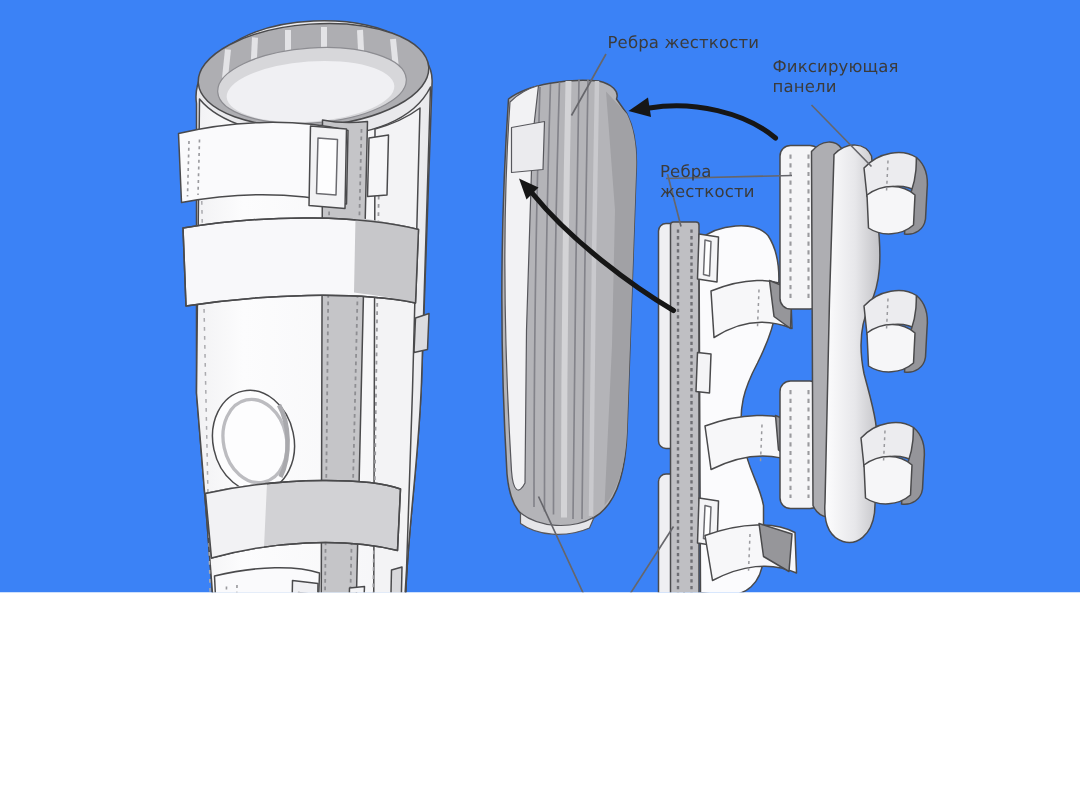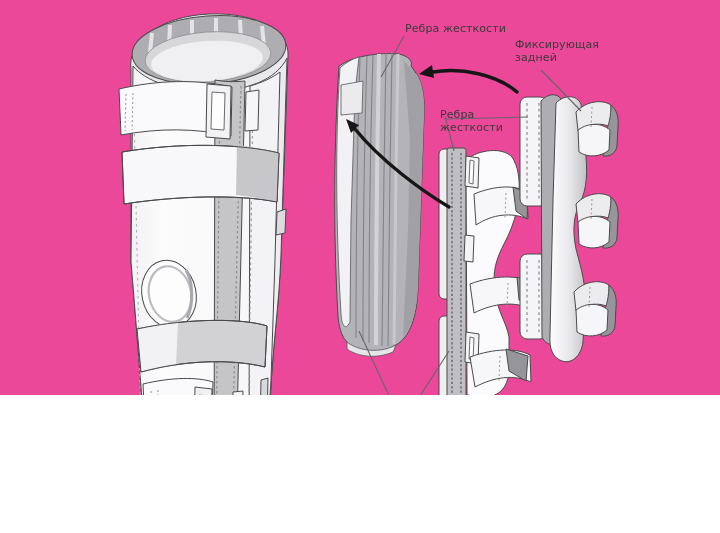--- a/index.html
+++ b/index.html
@@ -1,19 +1,19 @@
 <!DOCTYPE html>
 <html><head>
 <meta charset="utf-8">
 <style>
   * { margin:0; padding:0; box-sizing:border-box; }
   html,body { background:#ffffff; }
   .stage {
     position:relative; width:720px; height:395px;
-    background:#ec4899; overflow:hidden;
+    background:#3b82f6; overflow:hidden;
     font-family:"DejaVu Sans", sans-serif;
   }
   svg.diagram { position:absolute; left:0; top:0; }
   .lbl {
     position:absolute; white-space:pre-line;
     color:#3b3b3b; font-size:11px; line-height:13px; letter-spacing:.1px;
   }
   #lbl-contact { font-size:12px; line-height:12.5px; }
   .watermark {
     position:absolute; left:616px; top:488px; width:104px; height:42px;
@@ -222,21 +222,21 @@
       <path d="M541 70 L581 111"></path>
       <path d="M445 116 L454 151"></path>
       <path d="M444 119 L528 117"></path>
       <path d="M316 424 L402 424 L359 331"></path>
       <path d="M402 424 L449 351"></path>
     </g>
   </svg>
 
   <div class="lbl" id="lbl-ribs-top" style="left:405px; top:22px;">Ребра жесткости</div>
   <div class="lbl" id="lbl-fixing" style="left:515px; top:38px;">Фиксирующая
-задней</div>
+панели</div>
   <div class="lbl" id="lbl-ribs-side" style="left:440px; top:108px;">Ребра
 жесткости</div>
 
   <div class="watermark">
     <span class="wm-logo">
       <i class="wm-c1"></i>
         <i class="wm-c2"></i>
         <i class="wm-c3"></i>
         <i class="wm-c4"></i>
     </span>

